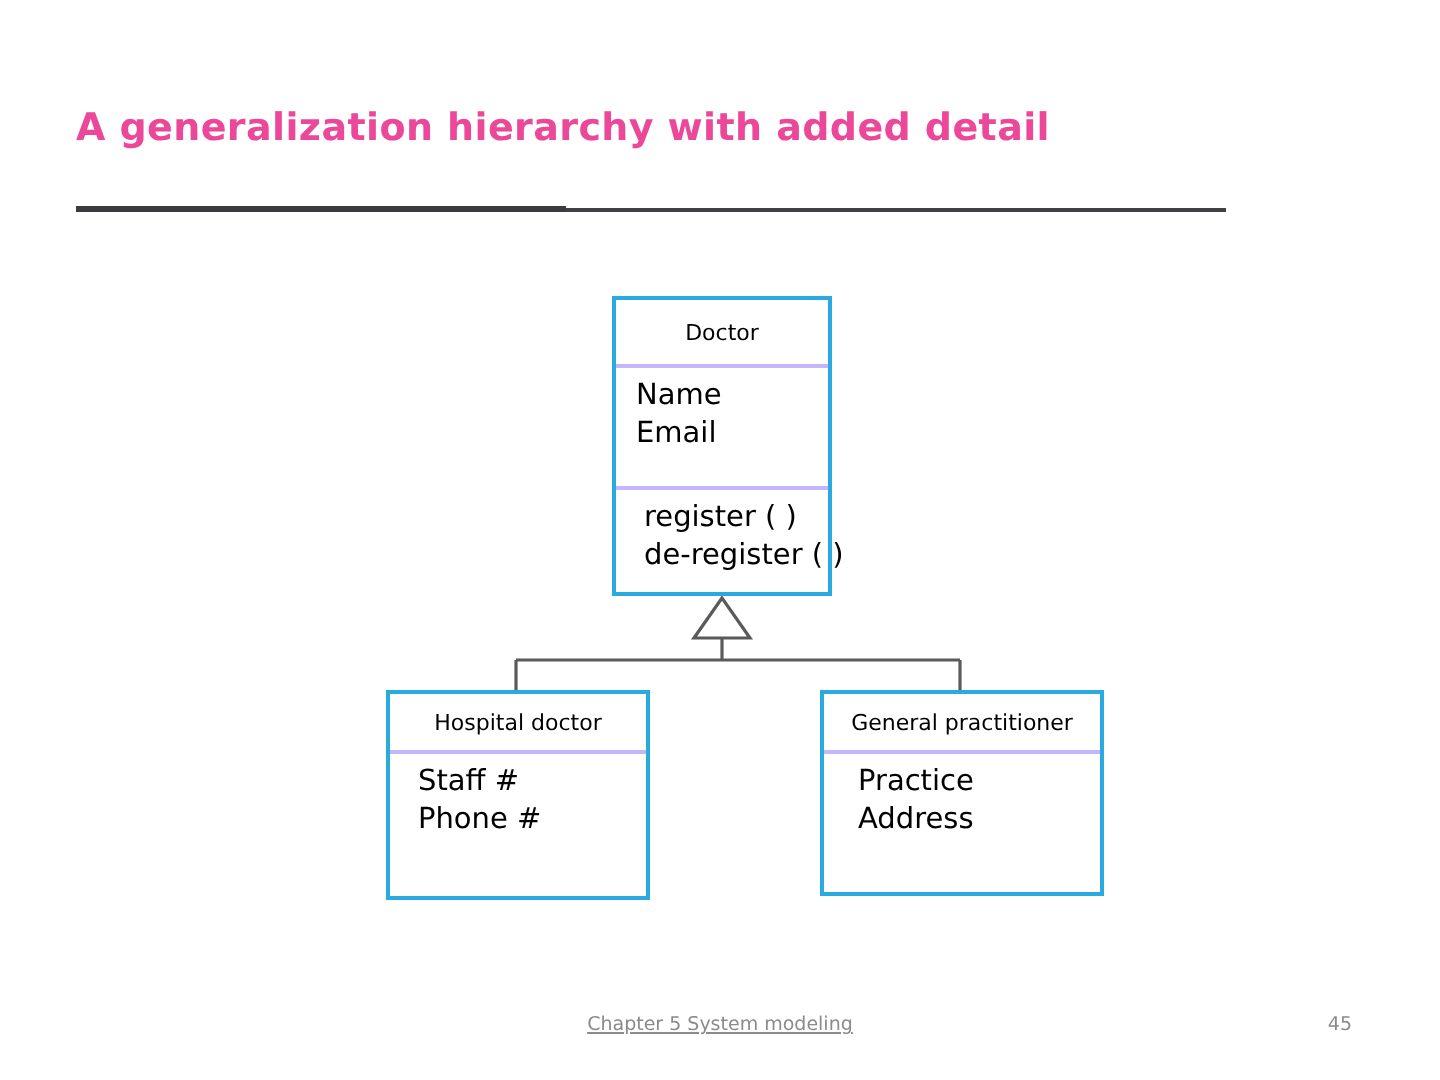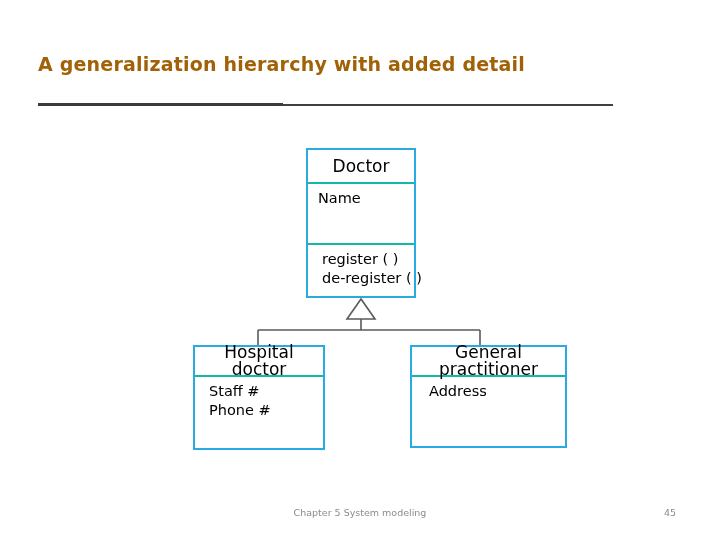--- a/index.html
+++ b/index.html
@@ -16,21 +16,21 @@
   }
 
   
   #slide-title {
     position: absolute;
     left: 38px;
     top: 53px;
     width: 600px;
     font-size: 19px;
     font-weight: bold;
-    color: #a16207;
+    color: #ec4899;
     letter-spacing: 0.2px;
     white-space: nowrap;
   }
   #title-rule {
     position: absolute;
     left: 38px;
     top: 103px;
     width: 575px;
     height: 3px;
   }
@@ -64,25 +64,25 @@
   .uml-class {
     position: absolute;
     box-sizing: border-box;
     border: 2px solid #29abe2;
     background: #ffffff;
   }
   .uml-compartment {
     box-sizing: border-box;
   }
   .uml-compartment + .uml-compartment {
-    border-top: 2px solid #14b8a6;
+    border-top: 2px solid #c4b5fd;
   }
   .compartment-name {
     text-align: center;
-    font-size: 17px;
+    font-size: 11px;
     color: #000000;
     line-height: 1.0;
     display: flex;
     align-items: center;
     justify-content: center;
   }
   .compartment-list {
     font-size: 14.5px;
     color: #000000;
     line-height: 1.28;
@@ -109,21 +109,21 @@
     top: 345px;
     width: 132px;
     height: 105px;
   }
   #class-hospital-doctor .c-name  { height: 28px; }
   #class-hospital-doctor .c-attrs { height: 71px; padding-left: 14px; }
 
   #class-general-practitioner {
     left: 410px;
     top: 345px;
-    width: 157px;
+    width: 142px;
     height: 103px;
   }
   #class-general-practitioner .c-name  { height: 28px; }
   #class-general-practitioner .c-attrs { height: 71px; padding-left: 17px; }
 
   
   #generalization-connector {
     position: absolute;
     left: 0;
     top: 0;
@@ -134,20 +134,21 @@
 
   
   #footer-note {
     position: absolute;
     left: 0;
     top: 507px;
     width: 720px;
     text-align: center;
     font-size: 9.5px;
     color: #8b8b8b;
+    text-decoration: underline;
   }
   #footer-page-number {
     position: absolute;
     right: 44px;
     top: 507px;
     font-size: 9.5px;
     color: #8b8b8b;
     text-align: right;
   }
 </style>
@@ -173,38 +174,40 @@
 
     <line x1="258" y1="330" x2="258" y2="345" stroke="#5a5a5a" stroke-width="1.6"></line>
 
     <line x1="480" y1="330" x2="480" y2="345" stroke="#5a5a5a" stroke-width="1.6"></line>
   </svg>
 
   <div class="uml-class" id="class-doctor">
     <div class="uml-compartment c-name compartment-name">Doctor</div>
     <div class="uml-compartment c-attrs compartment-list">
       <div class="attr-line">Name</div>
+      <div class="attr-line">Email</div>
     </div>
     <div class="uml-compartment c-ops compartment-list">
       <div class="op-line">register ( )</div>
       <div class="op-line">de-register ( )</div>
     </div>
   </div>
 
   <div class="uml-class" id="class-hospital-doctor">
     <div class="uml-compartment c-name compartment-name">Hospital doctor</div>
     <div class="uml-compartment c-attrs compartment-list">
       <div class="attr-line">Staff #</div>
       <div class="attr-line">Phone #</div>
     </div>
   </div>
 
   <div class="uml-class" id="class-general-practitioner">
     <div class="uml-compartment c-name compartment-name">General practitioner</div>
     <div class="uml-compartment c-attrs compartment-list">
+      <div class="attr-line">Practice</div>
       <div class="attr-line">Address</div>
     </div>
   </div>
 
 </div>
 
 <div id="footer-note">Chapter 5 System modeling</div>
 <div id="footer-page-number">45</div>
 
 </body></html>

